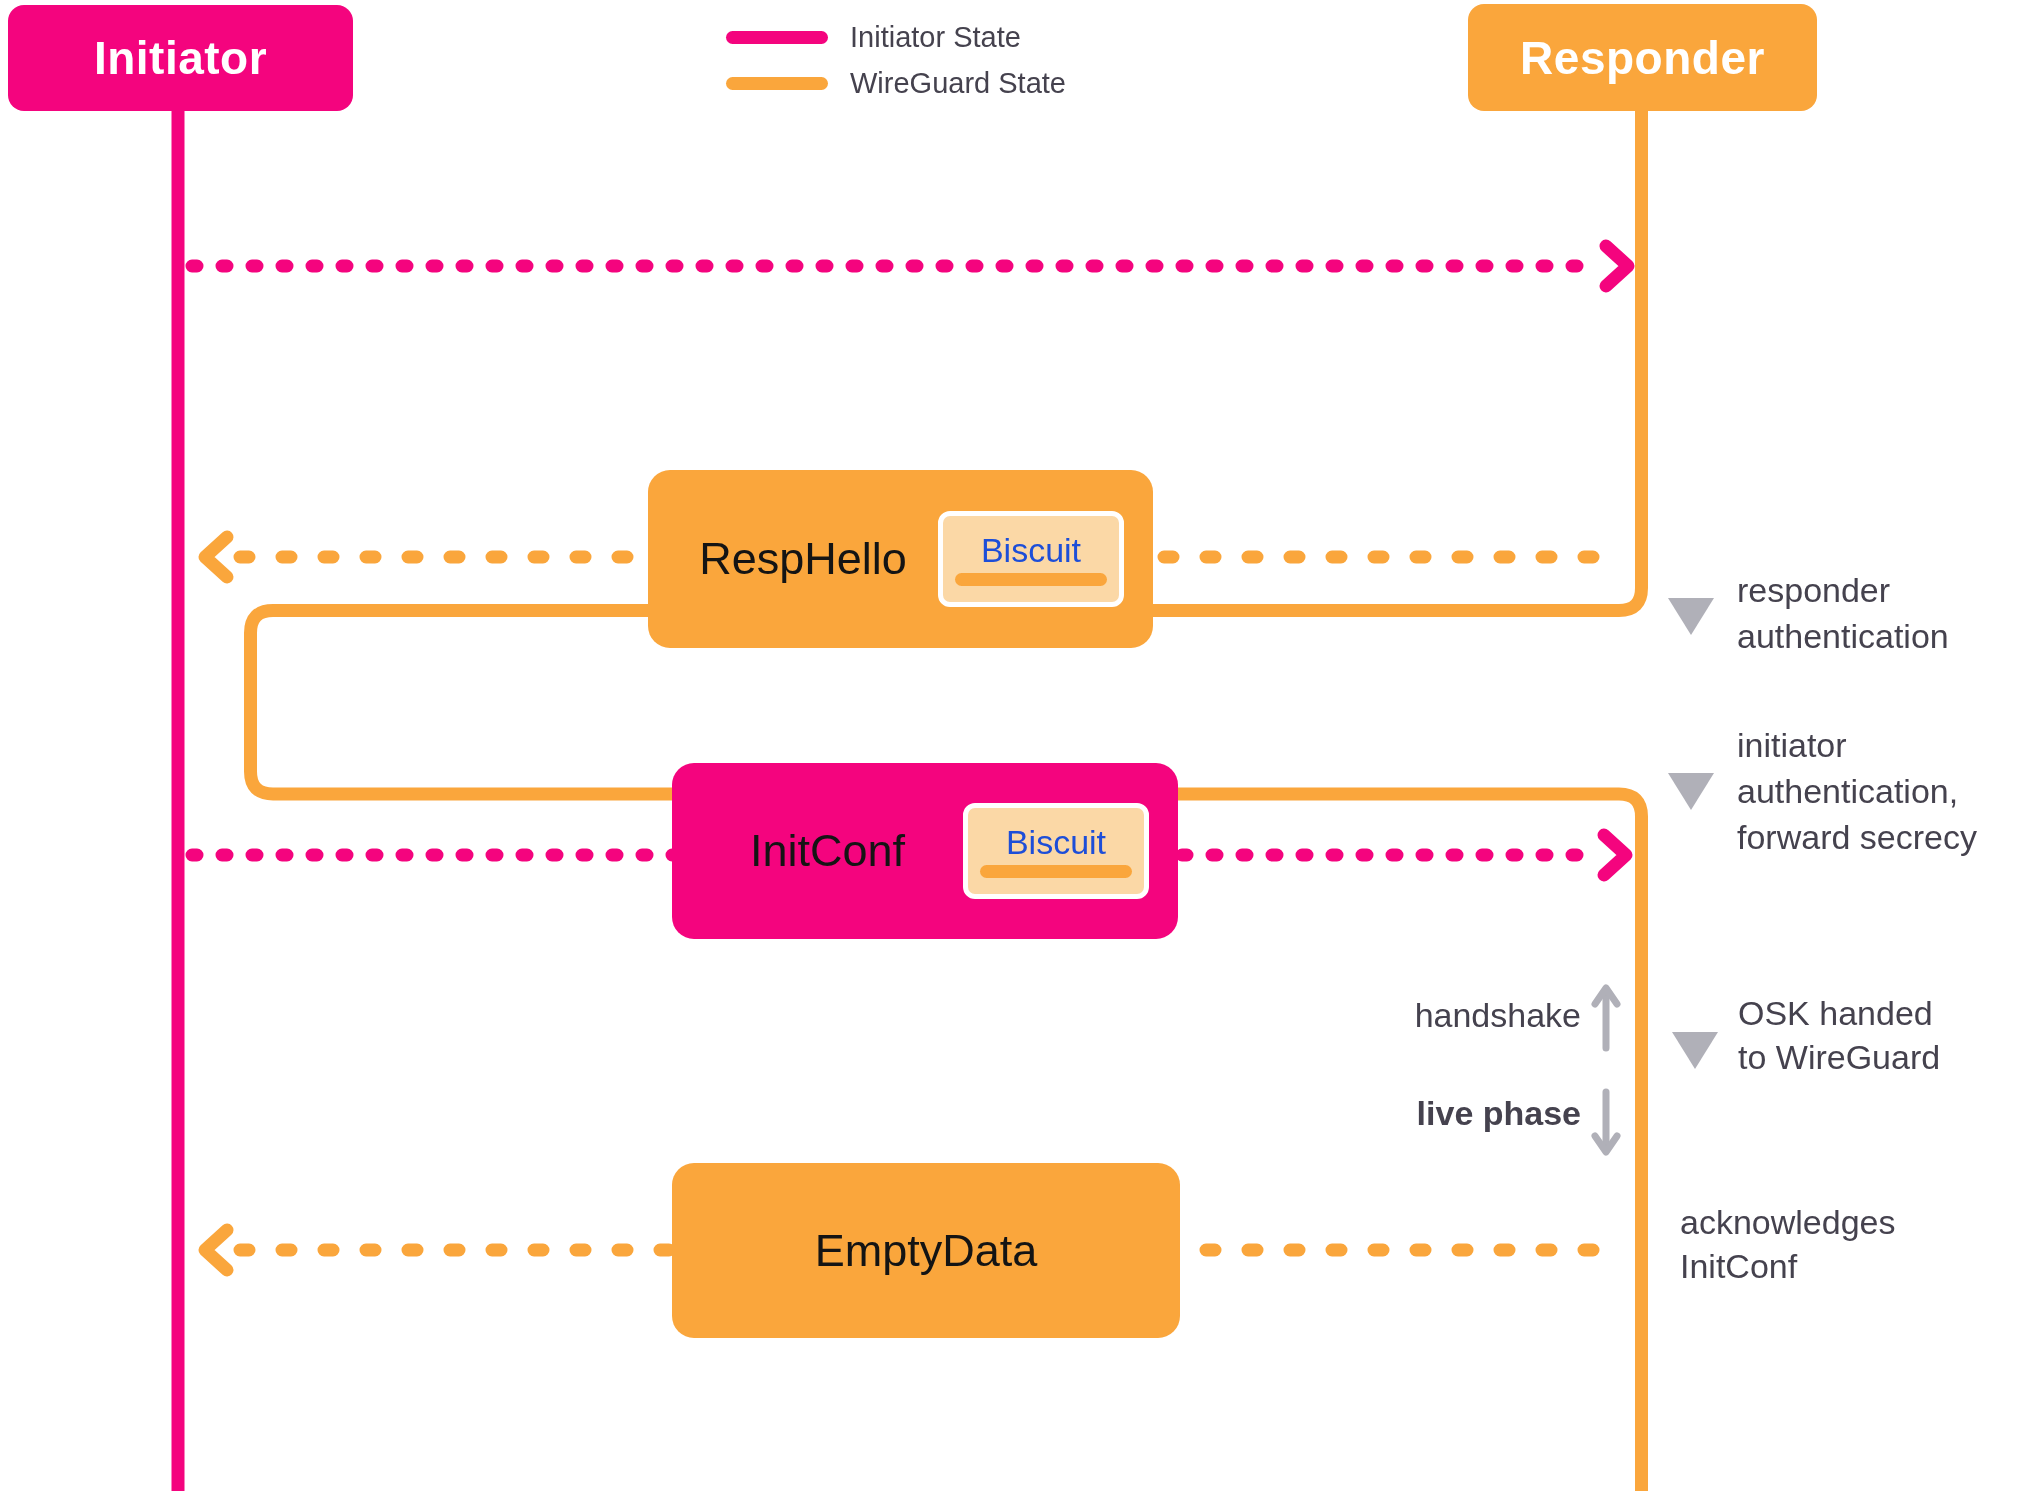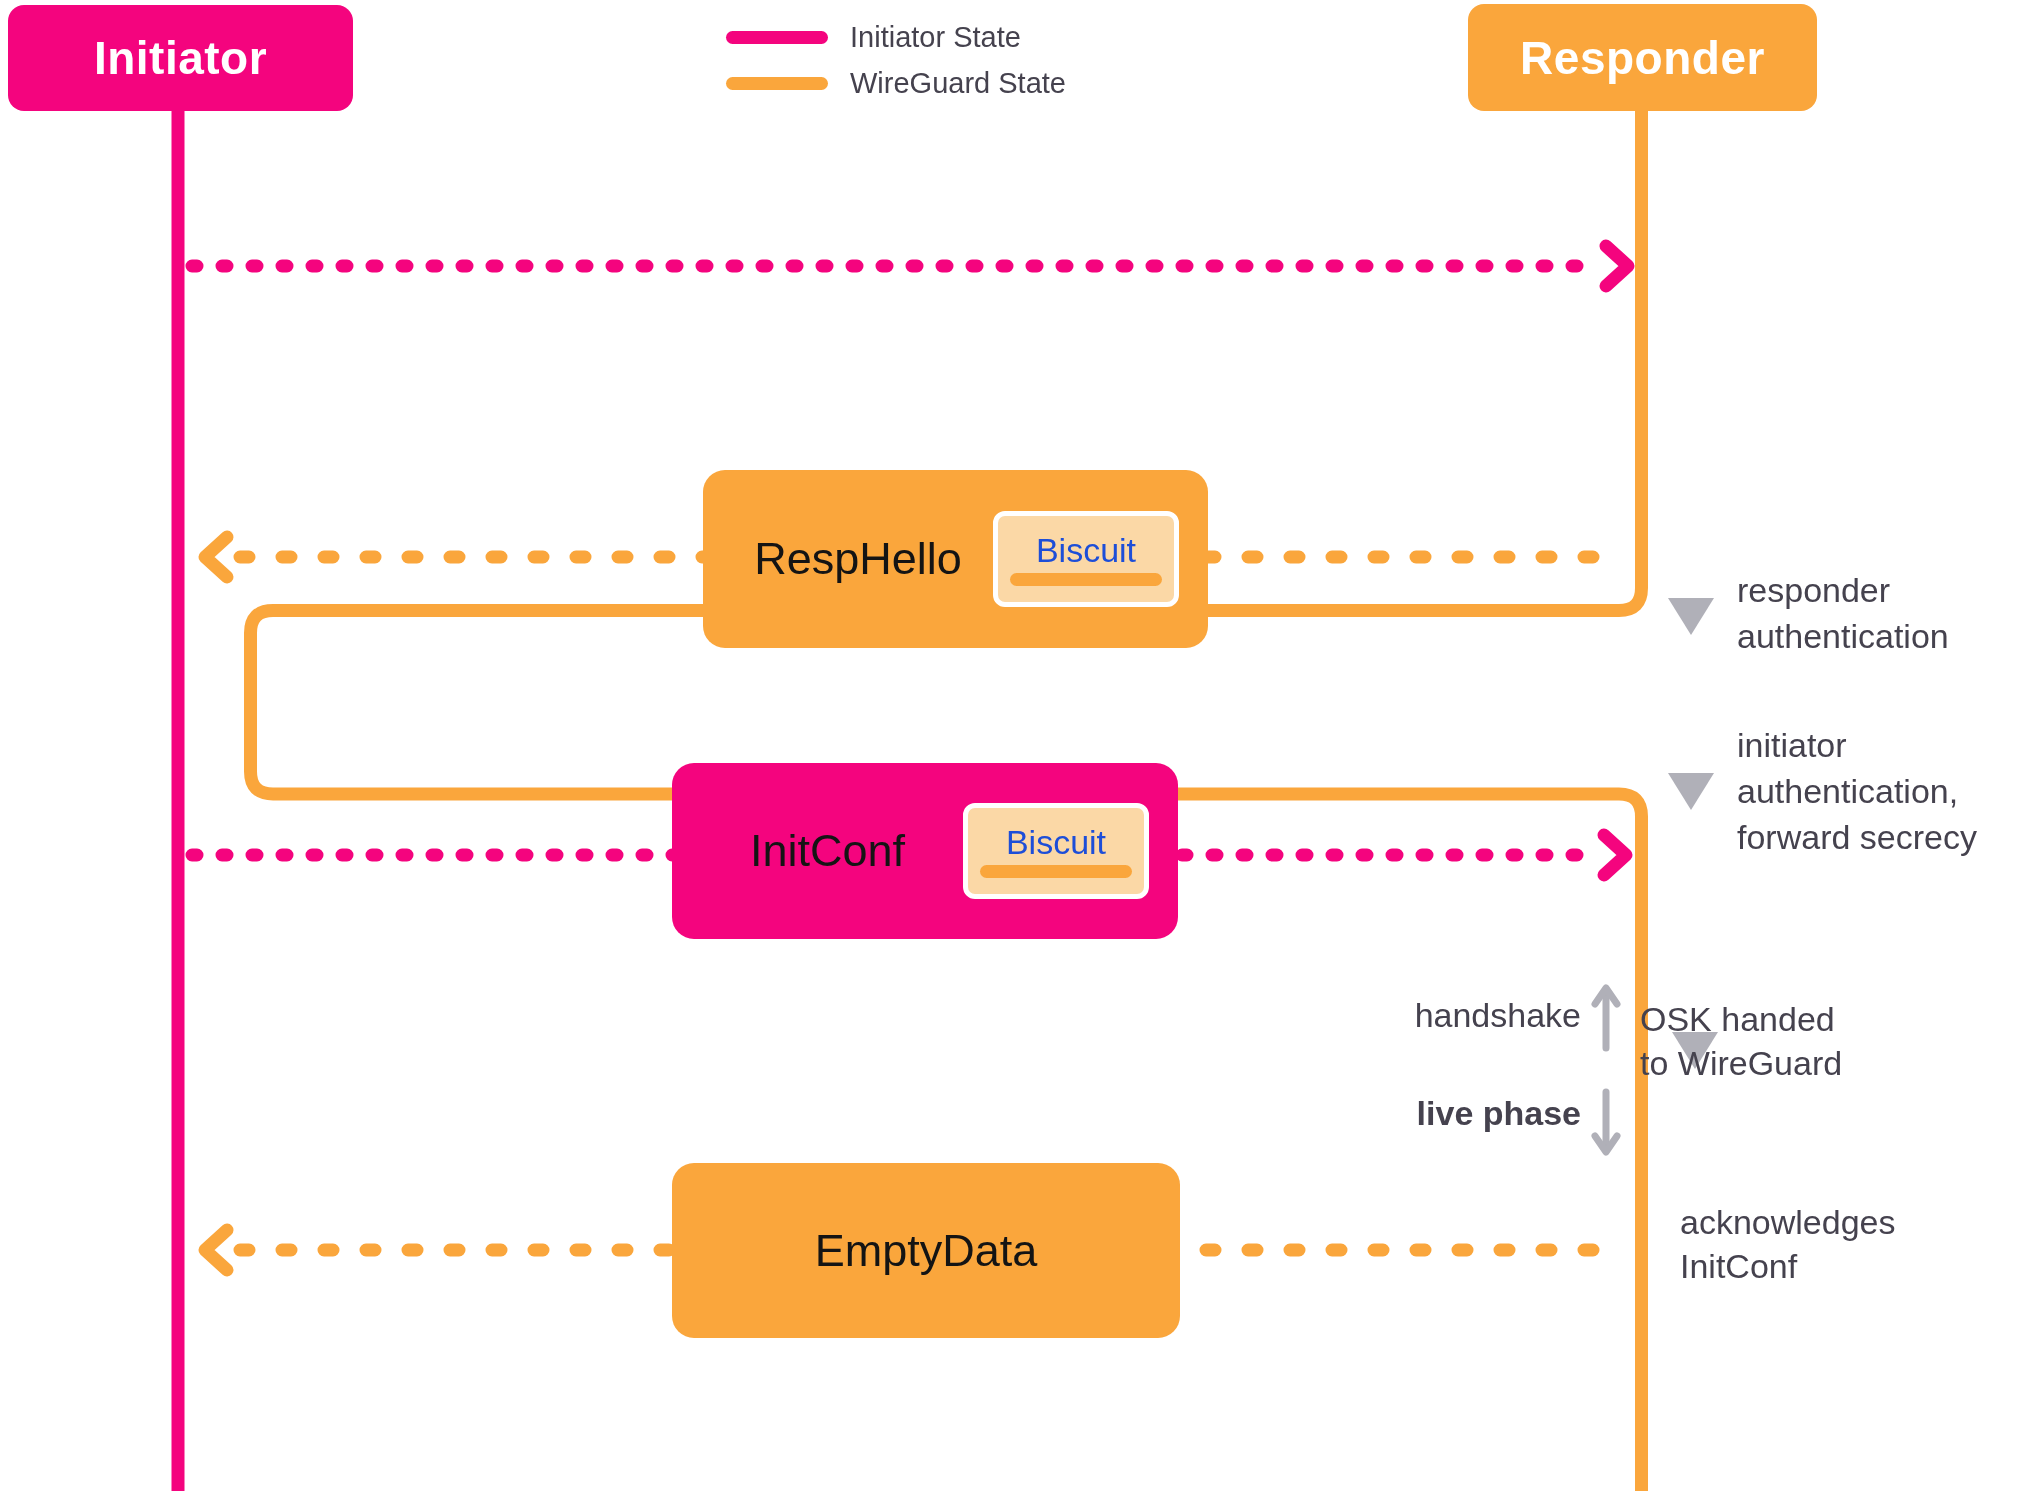--- a/index.html
+++ b/index.html
@@ -101,21 +101,21 @@
       <span class="swatch pink"></span>
       <span class="legend-label">Initiator State</span>
     </div>
     <div class="legend-row">
       <span class="swatch orange"></span>
       <span class="legend-label">WireGuard State</span>
     </div>
   </div>
 
 
-  <div class="msg orange with-biscuit" style="left:703px;top:470px;width:505px;height:178px;">
+  <div class="msg orange with-biscuit" style="left:648px;top:470px;width:505px;height:178px;">
     <span class="msg-label">RespHello</span>
     <div class="biscuit">
       <span class="biscuit-label">Biscuit</span>
       <div class="biscuit-bar"></div>
     </div>
   </div>
 
   <div class="msg pink with-biscuit" style="left:672px;top:763px;width:506px;height:176px;">
     <span class="msg-label">InitConf</span>
     <div class="biscuit">
@@ -135,21 +135,21 @@
   </div>
 
   <div class="tri" style="left:1668px;top:773px;"></div>
   <div class="annot" style="left:1737px;top:722px;">
     <span>initiator</span>
     <span>authentication,</span>
     <span>forward secrecy</span>
   </div>
 
   <div class="tri" style="left:1672px;top:1032px;"></div>
-  <div class="annot" style="left:1640px;top:991px;line-height:44px;margin-top:6px;">
+  <div class="annot" style="left:1738px;top:991px;line-height:44px;">
     <span>OSK handed</span>
     <span>to WireGuard</span>
   </div>
 
   <div class="annot" style="left:1680px;top:1200px;line-height:44px;">
     <span>acknowledges</span>
     <span>InitConf</span>
   </div>
 
   <div class="phase-label" style="left:1320px;top:996px;width:261px;">handshake</div>

